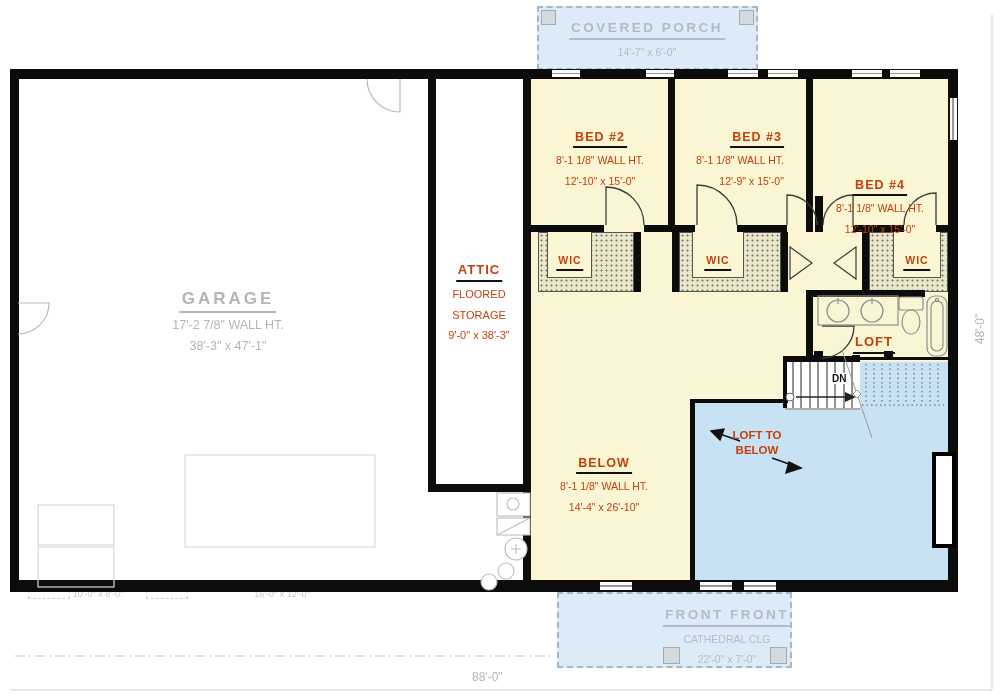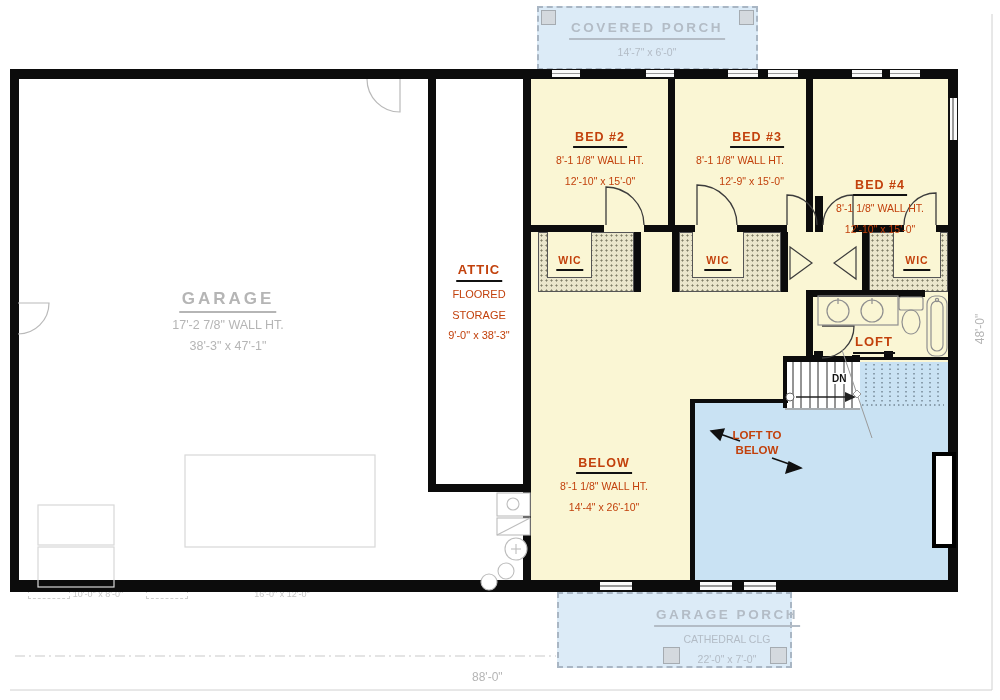--- a/index.html
+++ b/index.html
@@ -45,21 +45,21 @@
   <div class="room-label porchtxt" style="left:647px;top:17px;">
     <span class="rl-title">COVERED PORCH</span><br>
     <span class="rl-sub">14'-7" x 6'-0"</span>
   </div>
 
   <div class="porch" style="left:557px;top:592px;width:235px;height:76px;">
     <div class="post" style="left:104px;bottom:2px;width:17px;height:17px;"></div>
     <div class="post" style="right:3px;bottom:2px;width:17px;height:17px;"></div>
   </div>
   <div class="room-label porchtxt" style="left:727px;top:604px;">
-    <span class="rl-title">GARAGE PORCH</span><br>
+    <span class="rl-title">FRONT FRONT</span><br>
     <span class="rl-sub">CATHEDRAL CLG</span><br>
     <span class="rl-sub">22'-0" x 7'-0"</span>
   </div>
 
   <div class="blue" style="left:695px;top:403px;width:253px;height:177px;"></div>
   <div class="blue" style="left:858px;top:362px;width:90px;height:41px;"></div>
 
   <div class="w" style="left:10px;top:69px;width:948px;height:10px;"></div>
   <div class="w" style="left:10px;top:580px;width:948px;height:12px;"></div>
   <div class="w" style="left:10px;top:69px;width:9px;height:523px;"></div>

